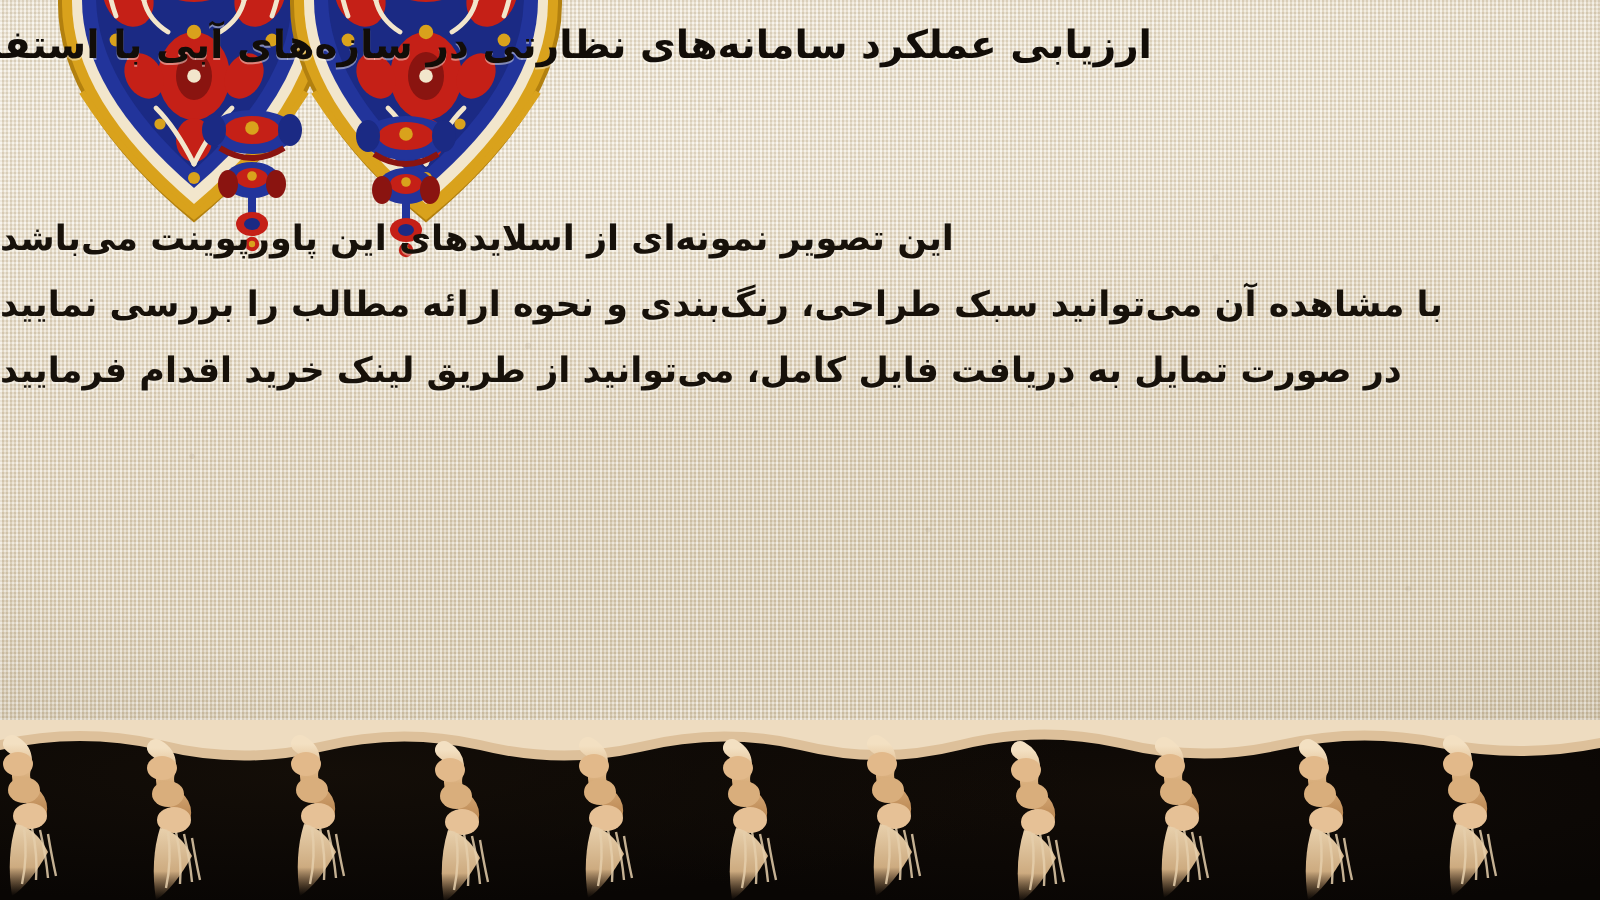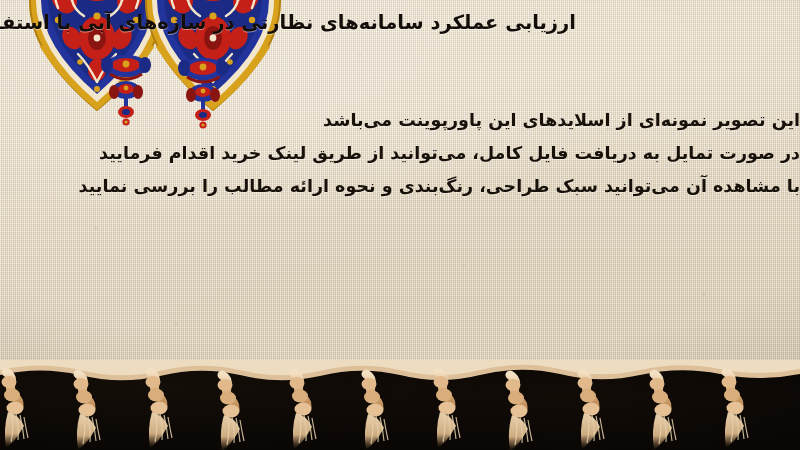--- a/index.html
+++ b/index.html
@@ -134,21 +134,21 @@
   }
   .title .title-line-2 {
     padding-right: 214px;
   }
 
   .body-block {
     position: absolute;
     top: 104px;
     right: 0;
     width: 800px;
-    text-align: right;
+    text-align: left;
     color: #17110a;
     font-family: "DejaVu Sans", sans-serif;
     font-size: 17.5px;
     font-weight: 700;
     line-height: 33px;
     text-shadow: 0 1px 0 rgba(255,252,245,.40);
   }
   .body-block .body-line {
     display: block;
     white-space: nowrap;
@@ -347,22 +347,22 @@
   </div>
 
   <div class="text-layer">
 
     <div class="title">
       <span class="title-line title-line-1">ارزیابی عملکرد سامانه‌های نظارتی در سازه‌های آبی با استفاده</span>
     </div>
 
     <div class="body-block">
       <span class="body-line">این تصویر نمونه‌ای از اسلایدهای این پاورپوینت می‌باشد</span>
+      <span class="body-line">با مشاهده آن می‌توانید سبک طراحی، رنگ‌بندی و نحوه ارائه مطالب را بررسی نمایید</span>
       <span class="body-line">در صورت تمایل به دریافت فایل کامل، می‌توانید از طریق لینک خرید اقدام فرمایید</span>
-      <span class="body-line">با مشاهده آن می‌توانید سبک طراحی، رنگ‌بندی و نحوه ارائه مطالب را بررسی نمایید</span>
     </div>
   </div>
 
   <div class="bottom-band">
     <svg class="fringe-row" width="800" height="90" viewBox="0 0 800 90" preserveAspectRatio="none" aria-hidden="true">
       <defs>
         <linearGradient id="cordGrad" x1="0" y1="0" x2="0" y2="1">
           <stop offset="0%" stop-color="#f3e0c2"></stop>
           <stop offset="45%" stop-color="#d9ae7c"></stop>
           <stop offset="100%" stop-color="#b8844f"></stop>

